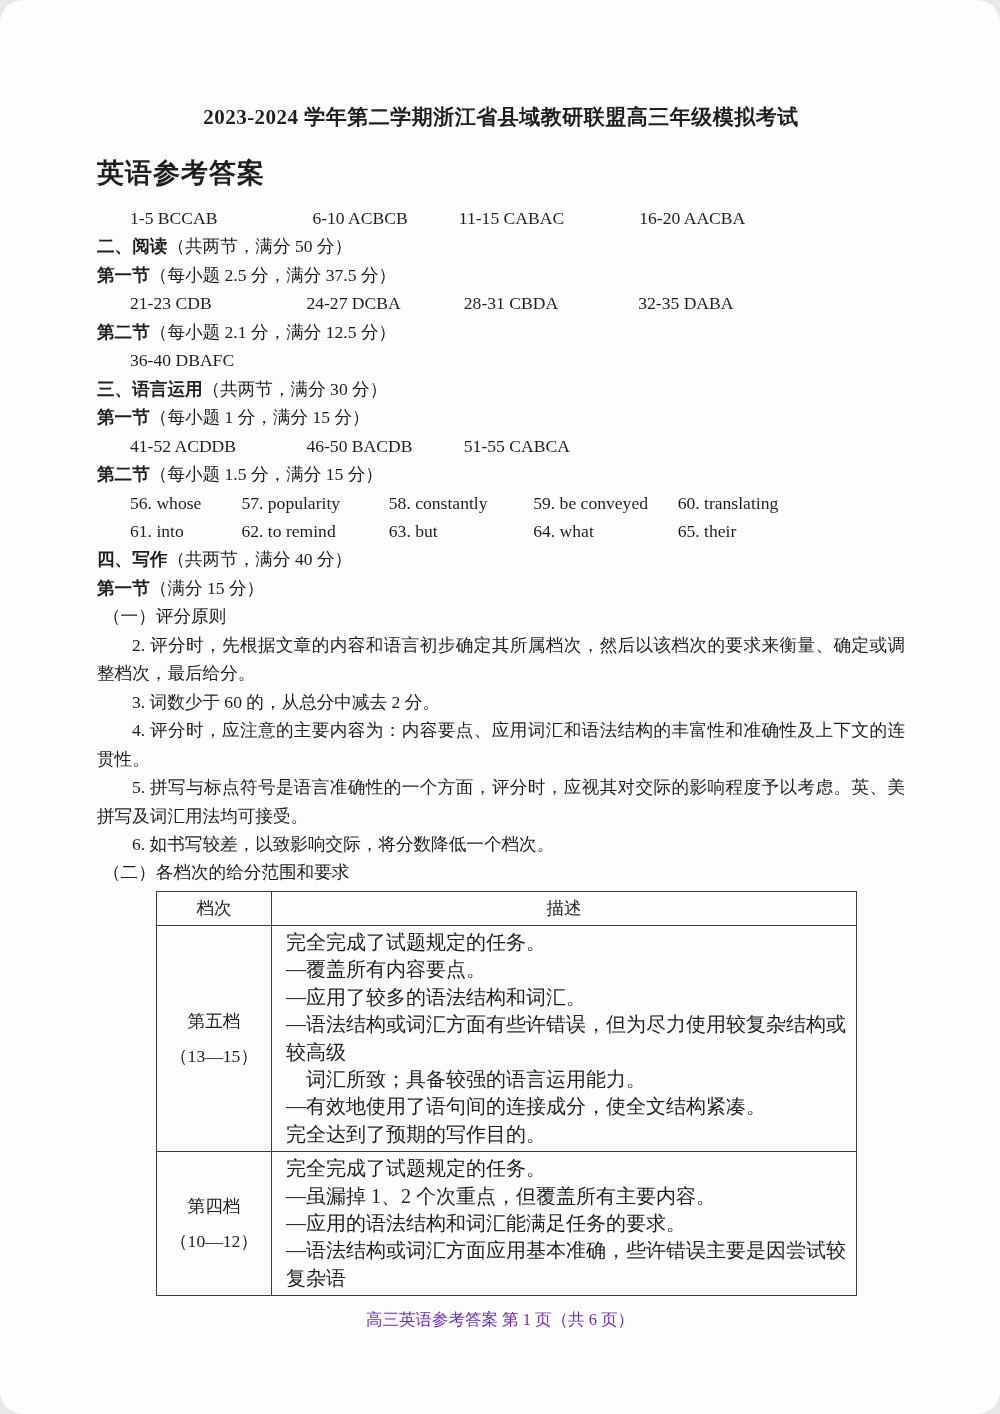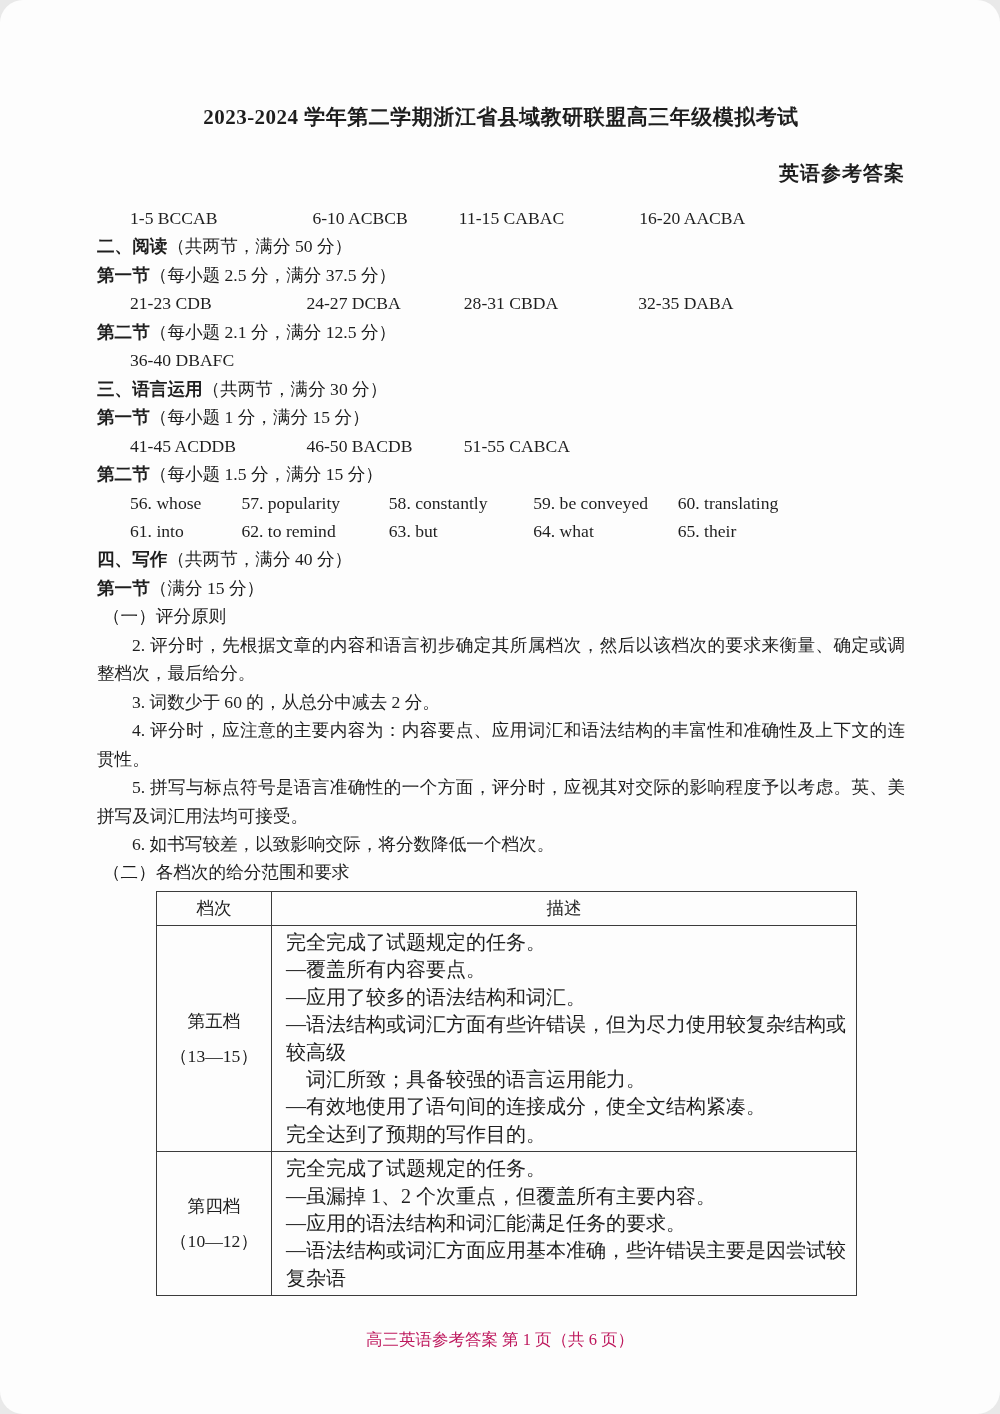--- a/index.html
+++ b/index.html
@@ -16,22 +16,22 @@
   }
   .content { padding:0 95px 0 97px; }
   .doc-title {
     margin-top:102px;
     font-size:21px; font-weight:700;
     text-align:center; line-height:30px;
     letter-spacing:0.5px;
   }
   .doc-subtitle {
     margin-top:24px; margin-bottom:14px;
-    font-size:20px; font-weight:700;
-    text-align:right; line-height:34px;
+    font-size:27px; font-weight:700;
+    text-align:left; line-height:34px;
     font-family:"Liberation Sans","DejaVu Sans",sans-serif;
     letter-spacing:1px;
   }
   .line { font-size:17.6px; line-height:28.45px; white-space:nowrap; }
   .line b { font-weight:700; }
   .ans { padding-left:33px; }
   .ans span { display:inline-block; }
   .row-l span:nth-child(1){ width:178px; }
   .row-l span:nth-child(2){ width:142px; }
   .row-l span:nth-child(3){ width:176px; }
@@ -69,22 +69,21 @@
   .desc-cell {
     padding:3px 8px 3px 14px;
     font-size:20px; line-height:27.4px;
     vertical-align:middle;
   }
   .row-5 .desc-cell { height:196px; }
   .row-4 .desc-cell { height:106px; }
   .page-footer {
     position:absolute; left:0; right:0; top:1306px;
     text-align:center; font-size:16.5px; line-height:28px;
-    color:#be185d;
-    margin-top:20px;
+    color:#6d28d9;
   }
 </style>
 </head>
 <body>
 
 <div class="page">
   <div class="content">
 
     <div class="doc-title">2023-2024 学年第二学期浙江省县域教研联盟高三年级模拟考试</div>
     <div class="doc-subtitle">英语参考答案</div>
@@ -105,21 +104,21 @@
       <span>32-35 DABA</span>
     </div>
     <div class="line"><b>第二节</b><span>（每小题 2.1 分，满分 12.5 分）</span></div>
     <div class="line ans">
       <span>36-40 DBAFC</span>
     </div>
 
     <div class="line"><b>三、语言运用</b><span>（共两节，满分 30 分）</span></div>
     <div class="line"><b>第一节</b><span>（每小题 1 分，满分 15 分）</span></div>
     <div class="line ans row-r">
-      <span>41-45 ACDDB</span>
+      <span>41-52 ACDDB</span>
       <span>46-50 BACDB</span>
       <span>51-55 CABCA</span>
     </div>
     <div class="line"><b>第二节</b><span>（每小题 1.5 分，满分 15 分）</span></div>
     <div class="line ans row-w">
       <span>56. whose</span>
       <span>57. popularity</span>
       <span>58. constantly</span>
       <span>59. be conveyed</span>
       <span>60. translating</span>

